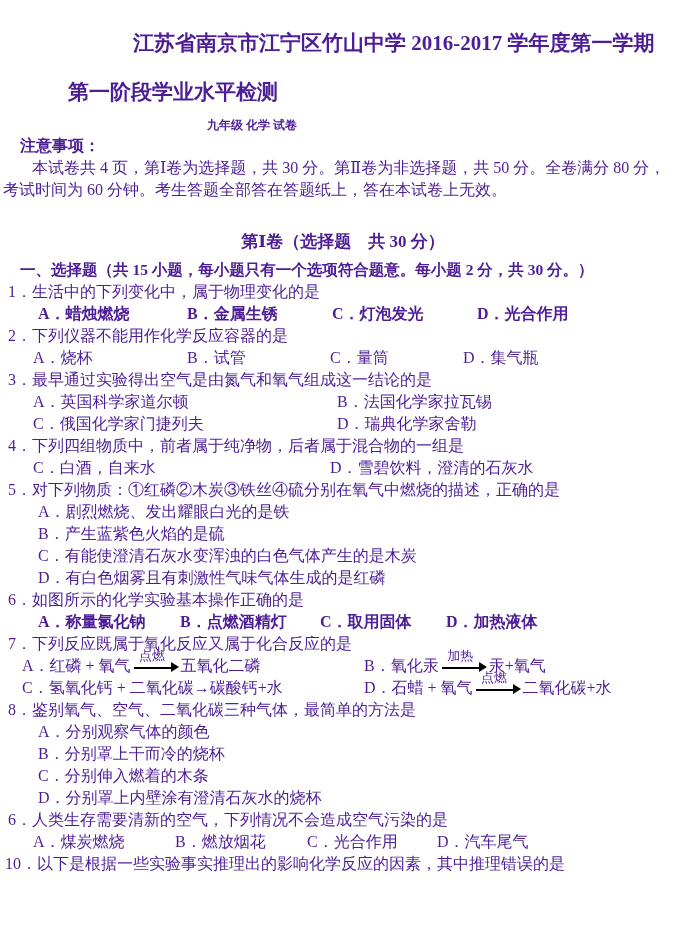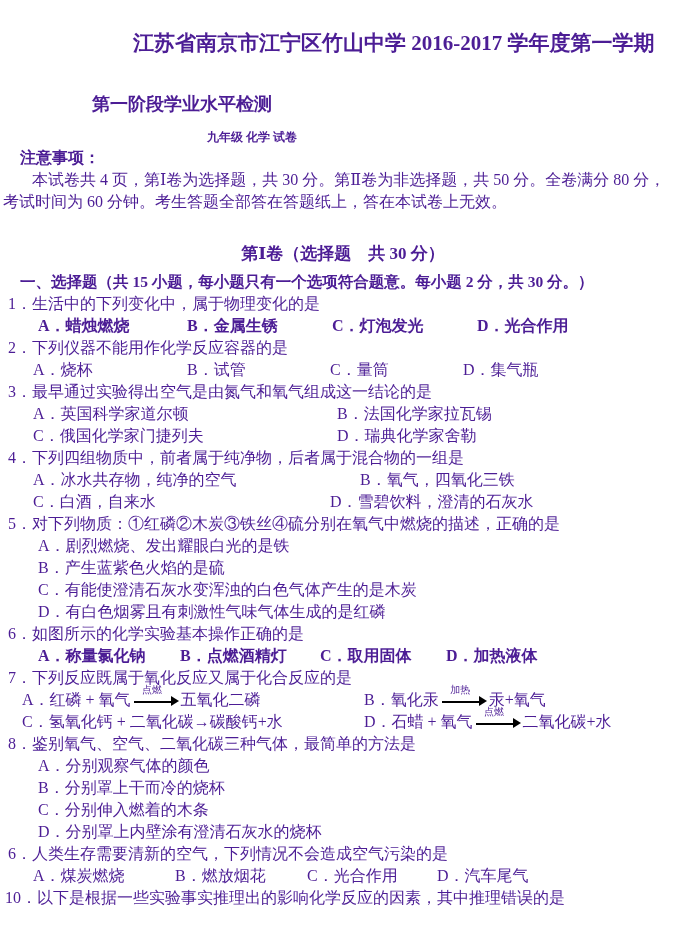--- a/index.html
+++ b/index.html
@@ -6,21 +6,21 @@
   .page{
     position:relative;
     width:686px;height:948px;
     background:#ffffff;color:#4c1d95;
     font-family:"Liberation Serif","DejaVu Serif",serif;
     overflow:hidden;
   }
   .l{height:22px;line-height:22px;font-size:16px;white-space:nowrap;}
   .b{font-weight:bold;}
   .title1{margin:0;padding-top:30px;padding-left:133px;font-size:21px;font-weight:bold;height:26px;line-height:26px;white-space:nowrap;}
-  .title2{margin-top:36px;padding-left:92px;font-size:18px;font-weight:bold;height:24px;line-height:24px;}
+  .title2{margin-top:24px;padding-left:68px;font-size:21px;font-weight:bold;height:24px;line-height:24px;}
   .title3{margin-top:11px;padding-left:207px;font-size:12px;font-weight:bold;height:20px;line-height:20px;}
   .title4{margin-top:2px;padding-left:168px;font-size:16px;font-weight:bold;height:22px;line-height:22px;}
   .notice-h{padding-left:20px;}
   .notice-p1{padding-left:32px;}
   .notice-p2{padding-left:3px;}
   .sec-title{margin-top:29px;text-align:center;font-size:17px;font-weight:bold;height:24px;line-height:24px;}
   .part-h{margin-top:5px;padding-left:20px;font-size:15.5px;}
   .stem{padding-left:8px;}
   .stem10{padding-left:5px;}
   .opts{padding-left:38px;}
@@ -37,21 +37,21 @@
   .q4ab span:nth-child(1){width:327px;}
   .q4cd span:nth-child(1){width:297px;}
   .q6o span:nth-child(1){width:142px;}
   .q6o span:nth-child(2){width:140px;}
   .q6o span:nth-child(3){width:126px;}
   .q9o span:nth-child(1){width:142px;}
   .q9o span:nth-child(2){width:132px;}
   .q9o span:nth-child(3){width:130px;}
   .q7grp{display:inline-block;width:342px;}
   .rxn{position:relative;display:inline-block;width:46px;height:18px;vertical-align:-3px;margin:0 2px;}
-  .rxn-lbl{position:absolute;left:0;right:7px;top:-5px;text-align:center;font-size:10px;line-height:9px;}
+  .rxn-lbl{position:absolute;left:0;right:7px;top:-5px;text-align:center;font-size:13px;line-height:9px;}
   .rxn-shaft{position:absolute;left:1px;right:7px;top:11px;height:1.5px;background:#000;}
   .rxn-head{position:absolute;right:0;top:6px;width:0;height:0;border-left:8px solid #000;border-top:5px solid transparent;border-bottom:5px solid transparent;}
 </style>
 </head>
 <body>
 
 <div class="page">
 
   <div class="title1">江苏省南京市江宁区竹山中学 2016-2017 学年度第一学期</div>
   <div class="title2">第一阶段学业水平检测</div>
@@ -76,23 +76,20 @@
 
   <div class="l stem">3．最早通过实验得出空气是由氮气和氧气组成这一结论的是</div>
   <div class="l opts opts33 q3o">
     <span>A．英国科学家道尔顿</span><span>B．法国化学家拉瓦锡</span>
   </div>
   <div class="l opts opts33 q3o">
     <span>C．俄国化学家门捷列夫</span><span>D．瑞典化学家舍勒</span>
   </div>
 
   <div class="l stem">4．下列四组物质中，前者属于纯净物，后者属于混合物的一组是</div>
-  <div class="l opts opts33 q4ab">
-    <span>A．冰水共存物，纯净的空气</span><span>B．氧气，四氧化三铁</span>
-  </div>
   <div class="l opts opts33 q4cd">
     <span>C．白酒，自来水</span><span>D．雪碧饮料，澄清的石灰水</span>
   </div>
 
   <div class="l stem">5．对下列物质：①红磷②木炭③铁丝④硫分别在氧气中燃烧的描述，正确的是</div>
   <div class="l opts">A．剧烈燃烧、发出耀眼白光的是铁</div>
   <div class="l opts">B．产生蓝紫色火焰的是硫</div>
   <div class="l opts">C．有能使澄清石灰水变浑浊的白色气体产生的是木炭</div>
   <div class="l opts">D．有白色烟雾且有刺激性气味气体生成的是红磷</div>
 

